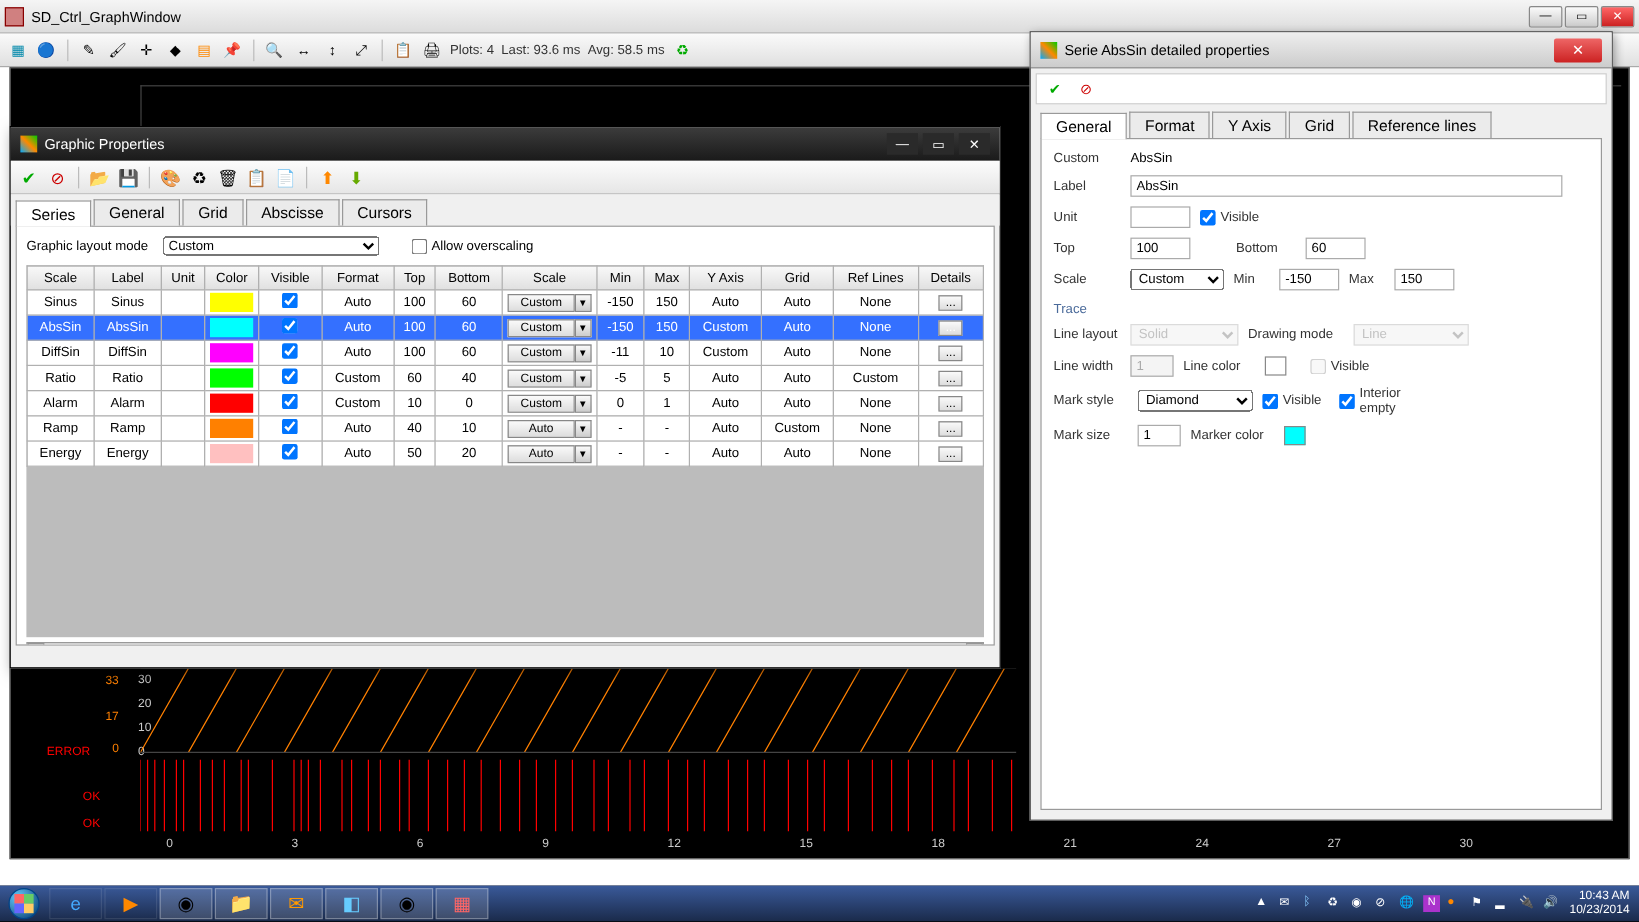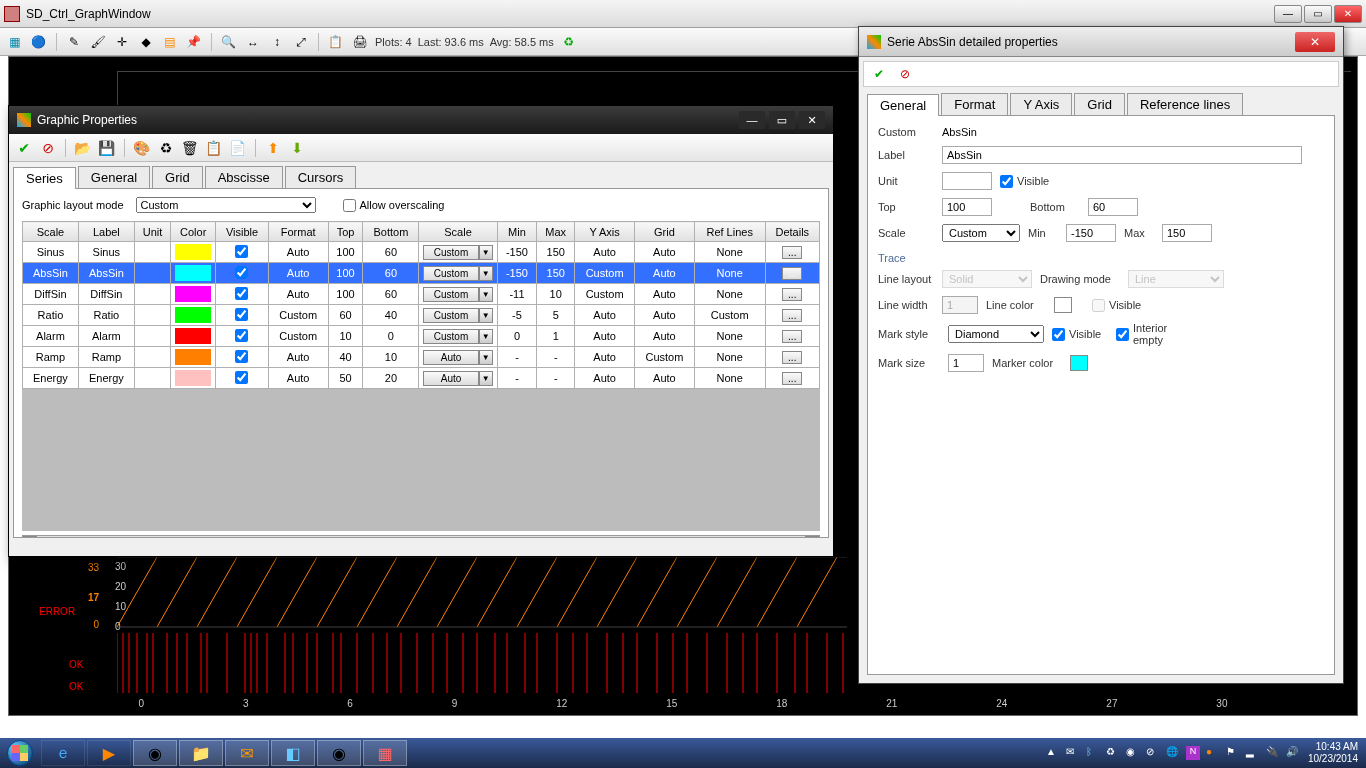--- a/index.html
+++ b/index.html
@@ -123,27 +123,27 @@
     <span class="tb-text">Last: 93.6 ms</span>
     <span class="tb-text">Avg: 58.5 ms</span>
     <span class="tb-icon" style="color:#0a0">♻</span>
   </div>
 
   <div class="graph-area">
     <div class="graph-yaxis">150</div>
     <div style="position:absolute;top:14px;left:108px;right:6px;height:480px;border-left:1px solid #444;border-top:1px solid #444;"></div>
 
     <div style="position:absolute;top:505px;left:60px;color:#ff8000;font-size:10px;text-align:right;width:30px;">33</div>
-    <div style="position:absolute;top:535px;left:60px;color:#ff8000;font-size:10px;text-align:right;width:30px;font-weight:bold;">17</div>
+    <div style="position:absolute;top:535px;left:60px;color:#ff8000;font-size:10px;text-align:right;width:30px;">17</div>
     <div style="position:absolute;top:562px;left:60px;color:#ff8000;font-size:10px;text-align:right;width:30px;">0</div>
     <div style="position:absolute;top:504px;left:106px;color:#ccc;font-size:10px;">30</div>
     <div style="position:absolute;top:524px;left:106px;color:#ccc;font-size:10px;">20</div>
     <div style="position:absolute;top:544px;left:106px;color:#ccc;font-size:10px;">10</div>
     <div style="position:absolute;top:564px;left:106px;color:#ccc;font-size:10px;">0</div>
-    <div class="graph-err" style="top:549px;">ERROR</div>
+    <div class="graph-err" style="top:564px;">ERROR</div>
     <div class="graph-err" style="top:602px;left:60px;">OK</div>
     <div class="graph-err" style="top:624px;left:60px;">OK</div>
 
     <svg style="position:absolute;top:500px;left:108px;width:730px;height:75px">
       <g stroke="#ff8000" stroke-width="1" fill="none">
         <path d="M0,70 L40,0 M40,70 L80,0 M80,70 L120,0 M120,70 L160,0 M160,70 L200,0 M200,70 L240,0 M240,70 L280,0 M280,70 L320,0 M320,70 L360,0 M360,70 L400,0 M400,70 L440,0 M440,70 L480,0 M480,70 L520,0 M520,70 L560,0 M560,70 L600,0 M600,70 L640,0 M640,70 L680,0 M680,70 L720,0"></path>
       </g>
       <line x1="0" y1="70" x2="730" y2="70" stroke="#444"></line>
       <line x1="0" y1="0" x2="730" y2="0" stroke="#333"></line>
     </svg>

